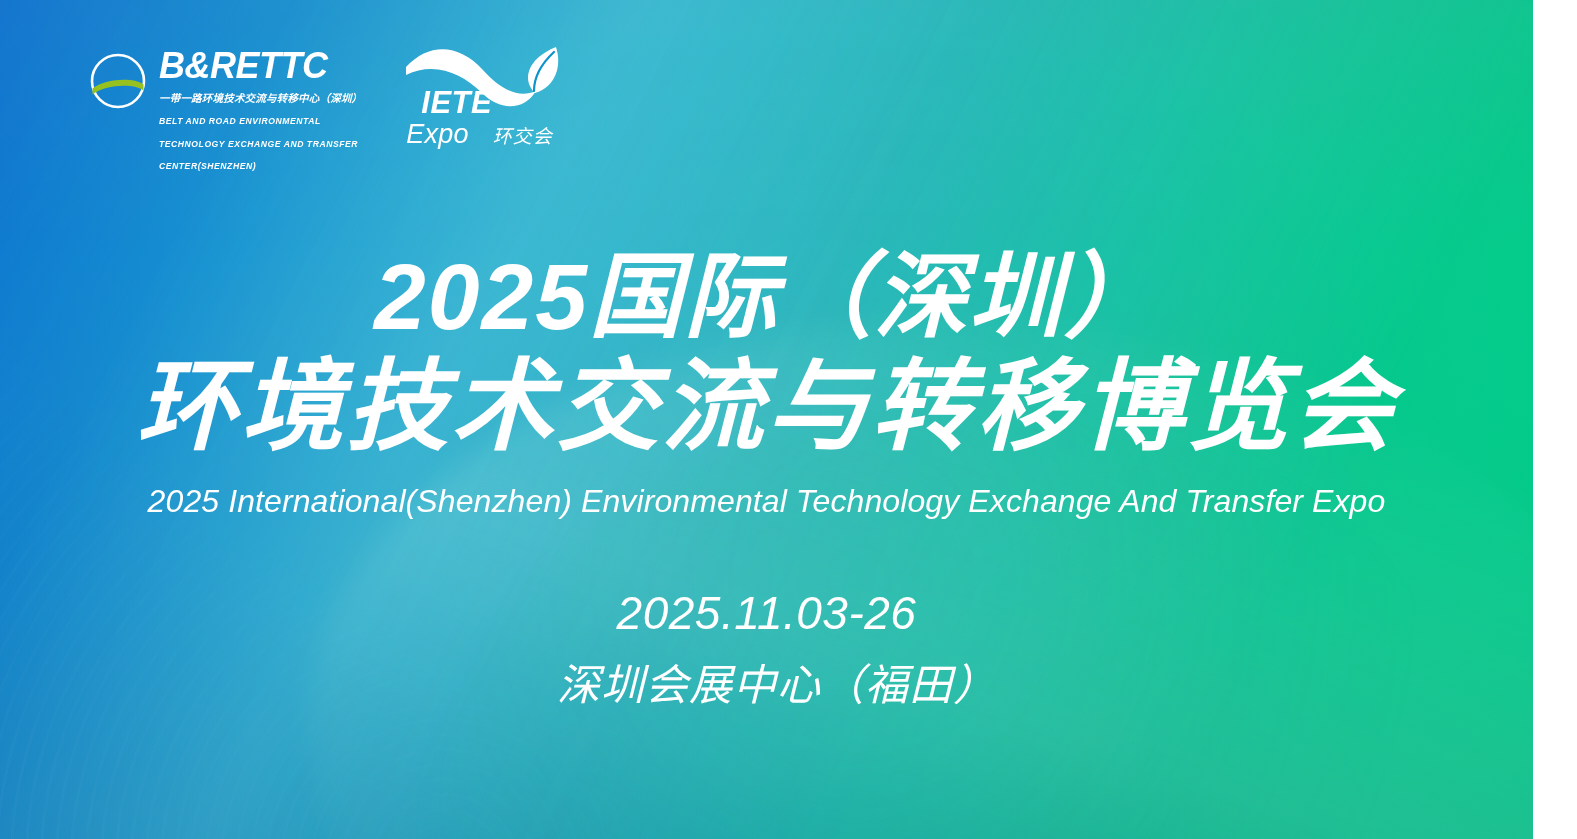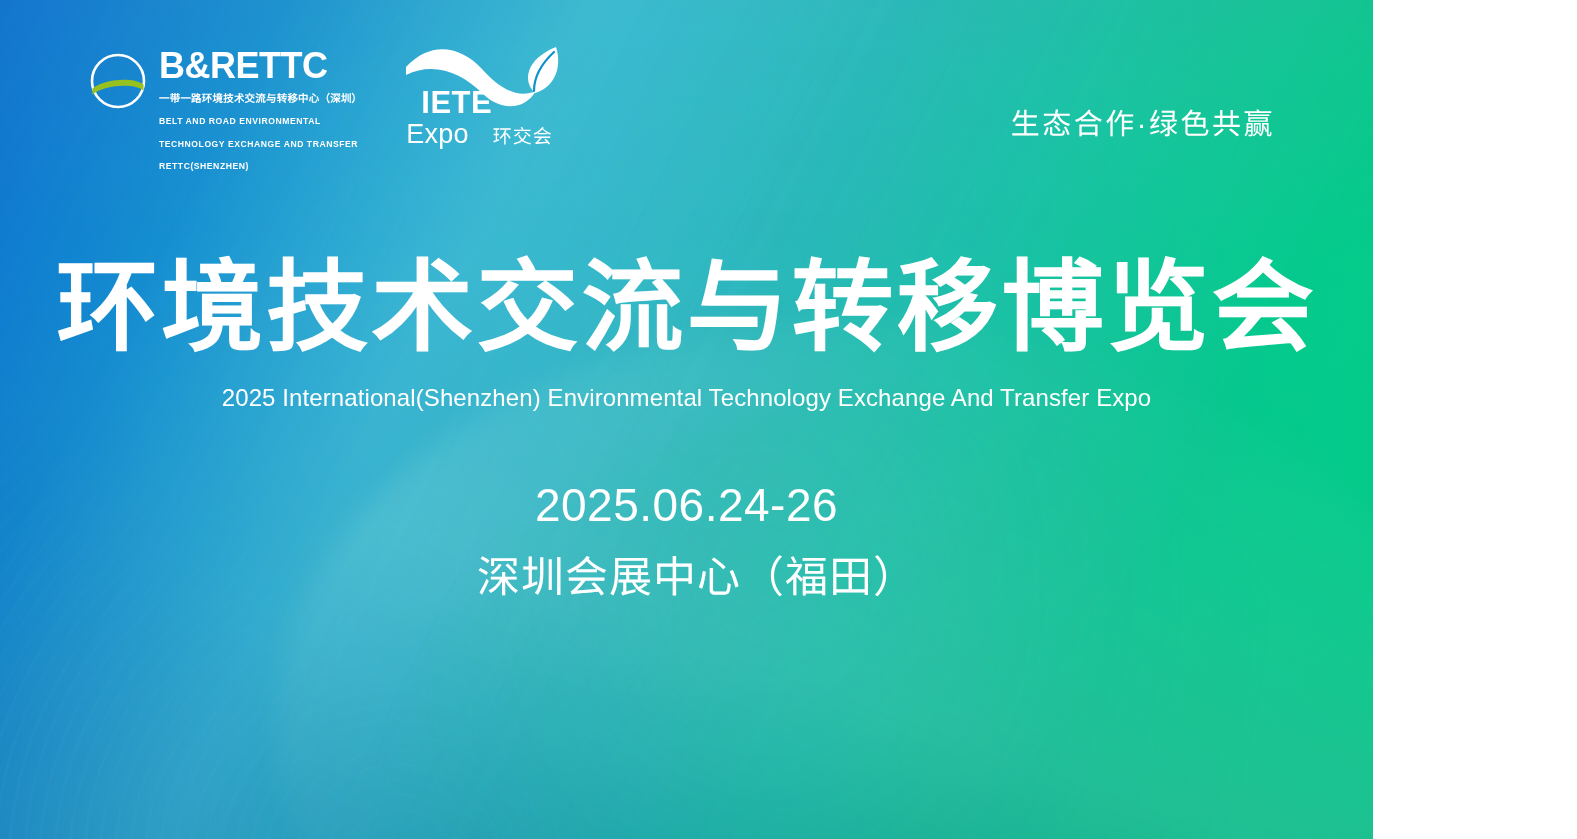--- a/index.html
+++ b/index.html
@@ -5,25 +5,26 @@
 <style>
   html, body {
     margin: 0;
     padding: 0;
     background: #ffffff;
   }
   * { box-sizing: border-box; }
 
   .banner {
     position: relative;
-    width: 1373px;
+    width: 1533px;
     height: 839px;
     overflow: hidden;
     font-family: "Liberation Sans", "DejaVu Sans", sans-serif;
     background: #701a75;
+    font-style: italic;
   }
 
   
   .bg-base {
     position: absolute;
     inset: 0;
     background:
       linear-gradient(108deg,
         #0a74d4 0%,
         #0c85d0 14%,
@@ -262,21 +263,21 @@
     font-size: 100px;
     font-weight: bold;
     letter-spacing: 3px;
     line-height: 1.06;
     margin-top: 6px;
     white-space: nowrap;
     transform: scaleX(1.02);
   }
   .subtitle {
     color: #ffffff;
-    font-size: 24px;
+    font-size: 32px;
     font-weight: normal;
     letter-spacing: 0.1px;
     margin-top: 24px;
     white-space: nowrap;
   }
   .date {
     color: #ffffff;
     font-size: 46px;
     font-weight: normal;
     letter-spacing: 0.5px;
@@ -318,21 +319,21 @@
           <svg width="60" height="60" viewBox="0 0 60 60" aria-hidden="true">
             <circle cx="30" cy="30" r="26" fill="none" stroke="#ffffff" stroke-width="2.6"></circle>
             <path d="M4.5 37.5 C 16 28.5, 44 25.5, 55.5 33.5 L 55.5 39.5 C 44 31.5, 16 34.5, 4.5 43.5 Z" fill="#96c11f"></path>
           </svg>
         </span>
         <span class="brettc-text">
           <span class="brettc-word">B&amp;RETTC</span>
           <span class="brettc-cn">一带一路环境技术交流与转移中心（深圳）</span>
           <span class="brettc-en">BELT AND ROAD ENVIRONMENTAL</span>
           <span class="brettc-en">TECHNOLOGY EXCHANGE AND TRANSFER</span>
-          <span class="brettc-en">RETTC(SHENZHEN)</span>
+          <span class="brettc-en">CENTER(SHENZHEN)</span>
         </span>
       </div>
 
       <div class="iete">
         <span class="iete-mark">
           <svg width="160" height="72" viewBox="0 0 160 72" aria-hidden="true">
             <path d="M2 24 C 26 -2, 56 2, 78 26 C 96 46, 114 56, 132 48 C 120 68, 96 68, 78 50 C 58 30, 30 18, 2 32 Z" fill="#ffffff"></path>
             <path d="M152 4 C 158 22, 152 44, 131 50 C 118 38, 122 16, 152 4 Z" fill="#ffffff"></path>
             <path d="M150 9 C 136 22, 130 36, 130 48" fill="none" stroke="#0d93cb" stroke-width="2.2" stroke-linecap="round"></path>
           </svg>
@@ -341,23 +342,23 @@
           <span class="iete-line1">IETE</span>
           <span class="iete-line2">
             <span class="iete-expo">Expo</span>
             <span class="iete-cn">环交会</span>
           </span>
         </span>
       </div>
 
     </div>
 
-    <div class="slogan">生态合作·绿色共赢</div>
   </div>
 
   <div class="main">
+    <div class="title-1">2025国际（深圳）</div>
     <div class="title-2">环境技术交流与转移博览会</div>
     <div class="subtitle">2025 International(Shenzhen) Environmental Technology Exchange And Transfer Expo</div>
-    <div class="date">2025.06.24-26</div>
+    <div class="date">2025.11.03-26</div>
     <div class="venue">深圳会展中心（福田）</div>
   </div>
 
 </div>
 
 </body></html>

